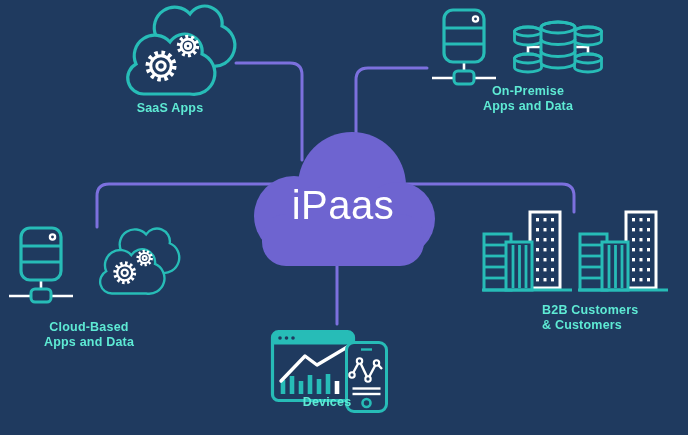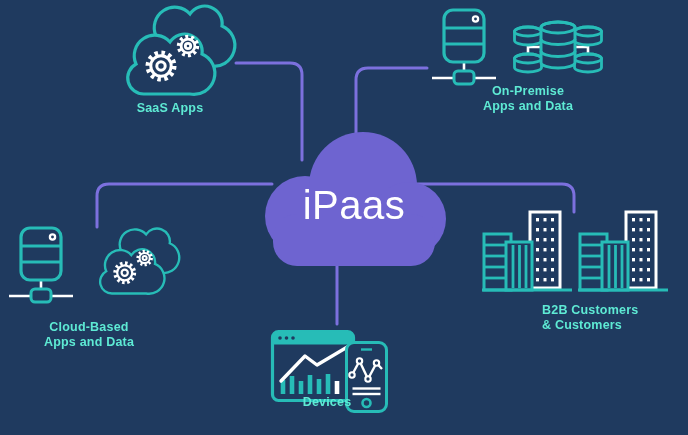--- a/index.html
+++ b/index.html
@@ -190,21 +190,21 @@
         <circle cx="24" cy="39" r="2.7"></circle>
         <circle cx="32.5" cy="23" r="2.7"></circle>
       </g>
       <line x1="8.5" y1="48.5" x2="36.5" y2="48.5" stroke="#FFFFFF" stroke-width="2.4"></line>
       <line x1="8.5" y1="54" x2="36.5" y2="54" stroke="#FFFFFF" stroke-width="2.4"></line>
       <circle cx="22.5" cy="63" r="4" fill="none" stroke="#27BCB7" stroke-width="2.6"></circle>
     </g>
   </svg>
   <div class="lbl" style="left:257px;top:395px;width:140px">Devices</div>
 
-  <div class="abs" style="left:259px;top:126px;width:190px;height:140px">
+  <div class="abs" style="left:248px;top:126px;width:190px;height:140px">
     <svg width="190" height="140" viewBox="0 0 190 140">
       <g fill="#6E64D0">
         <circle cx="46" cy="90" r="40"></circle>
         <circle cx="104" cy="60" r="54"></circle>
         <circle cx="150" cy="93" r="37"></circle>
         <rect x="14" y="88" width="162" height="52" rx="24"></rect>
       </g>
     </svg>
     <div id="ipaas-text">iPaas</div>
   </div>

